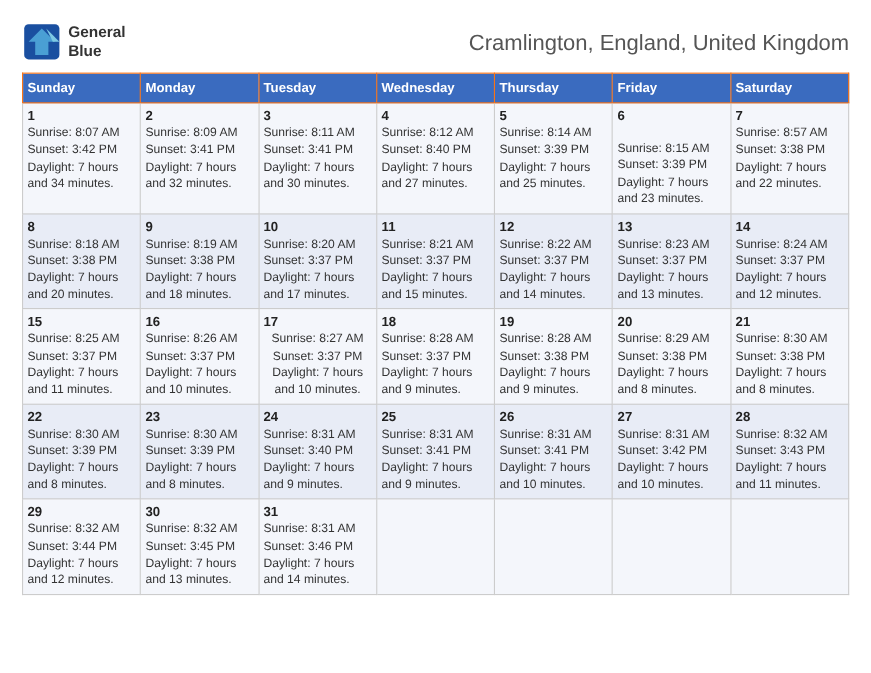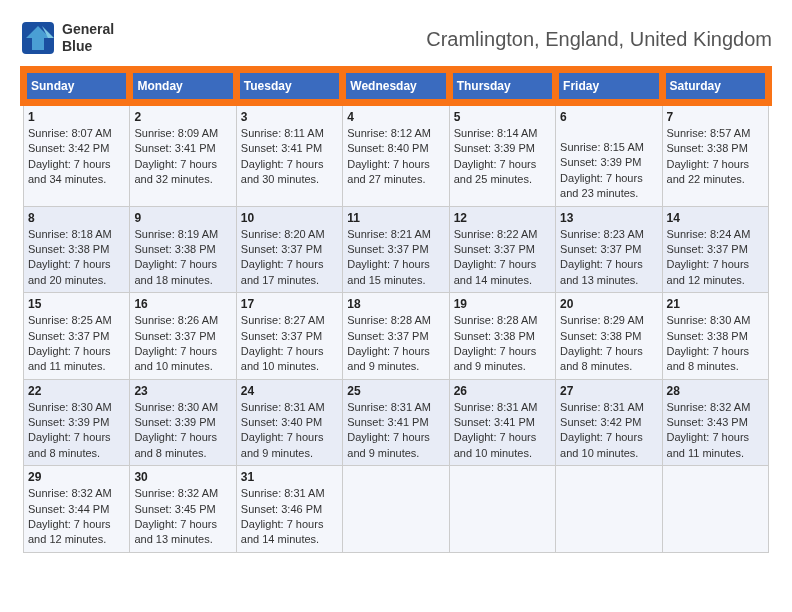--- a/index.html
+++ b/index.html
@@ -49,21 +49,21 @@
       border-collapse: collapse;
       font-size: 10px;
     }
     thead th {
       background-color: #3a6bbf;
       color: #fff;
       padding: 6px 4px;
       text-align: left;
       font-size: 12px;
       font-weight: bold;
-      border: 7px solid #f97316;
+      border: 1px solid #f97316;
     }
     tbody td {
       border: 1px solid #ccc;
       vertical-align: top;
       padding: 4px;
       width: calc(100% / 7);
       min-height: 80px;
     }
     tbody tr:nth-child(odd) td {
       background-color: #f4f6fb;
@@ -216,21 +216,21 @@
 Daylight: 7 hours and 11 minutes.</div>
         </td>
         <td>
           <span class="day-num">16</span>
           <div class="day-info" style="white-space: pre-line;">Sunrise: 8:26 AM
 Sunset: 3:37 PM
 Daylight: 7 hours and 10 minutes.</div>
         </td>
         <td>
           <span class="day-num">17</span>
-          <div class="day-info" style="white-space: pre-line;">Sunrise: 8:27 AM
+          <div class="day-info" style="white-space: pre-line; text-align: center;">Sunrise: 8:27 AM
 Sunset: 3:37 PM
 Daylight: 7 hours and 10 minutes.</div>
         </td>
         <td>
           <span class="day-num">18</span>
           <div class="day-info" style="white-space: pre-line;">Sunrise: 8:28 AM
 Sunset: 3:37 PM
 Daylight: 7 hours and 9 minutes.</div>
         </td>
         <td>

